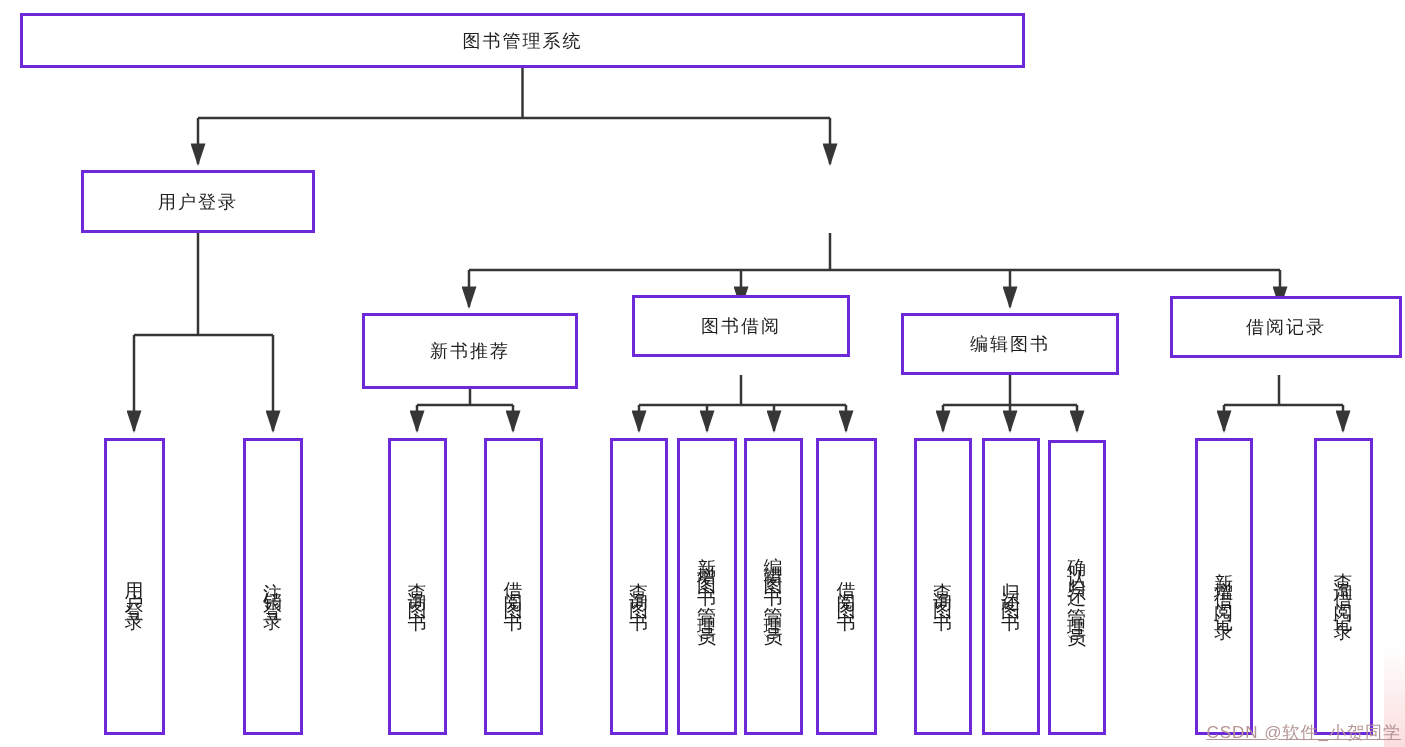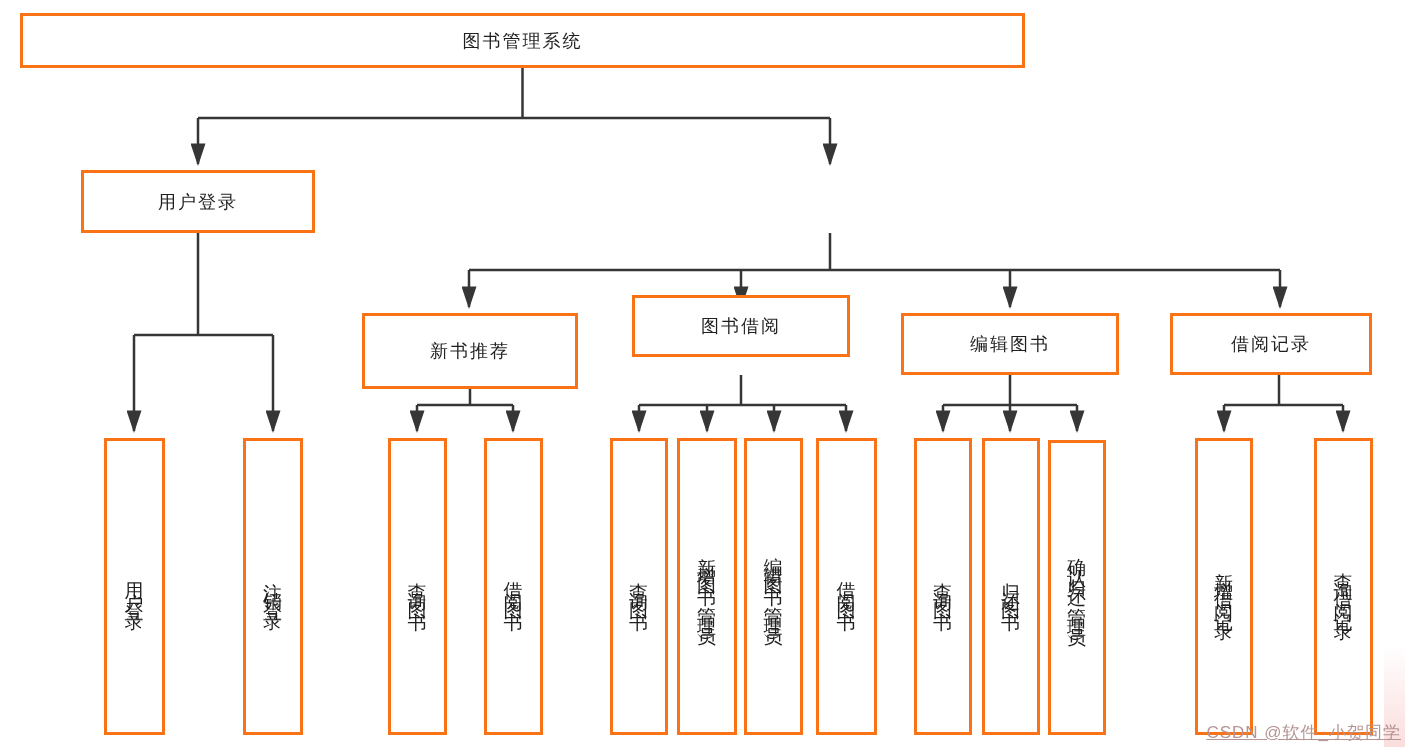--- a/index.html
+++ b/index.html
@@ -3,21 +3,21 @@
 <meta charset="utf-8">
 <style>
   html,body{margin:0;padding:0;background:#ffffff;}
   .stage{
     position:relative;width:1405px;height:747px;background:#ffffff;overflow:hidden;
     font-family:"Liberation Sans","DejaVu Sans",sans-serif;color:#222222;
   }
   .connector-layer{position:absolute;left:0;top:0;z-index:1;}
   .node{
     position:absolute;box-sizing:border-box;background:#ffffff;
-    border:3px solid #f97316;display:flex;align-items:center;justify-content:center;
+    border:3px solid #6d28d9;display:flex;align-items:center;justify-content:center;
     z-index:2;
   }
   .h-node span{
     font-size:18px;letter-spacing:2px;color:#1f1f1f;white-space:nowrap;
   }
   .v-node span{
     writing-mode:vertical-rl;text-orientation:mixed;
     font-size:19px;letter-spacing:10px;color:#1f1f1f;line-height:1;
   }
   .root-node{font-weight:500;}
@@ -97,21 +97,21 @@
 
   <div class="node h-node" style="left:362px;top:313px;width:216px;height:76px;">
     <span>新书推荐</span>
   </div>
   <div class="node h-node" style="left:632px;top:295px;width:218px;height:62px;text-align:right;">
     <span>图书借阅</span>
   </div>
   <div class="node h-node" style="left:901px;top:313px;width:218px;height:62px;">
     <span>编辑图书</span>
   </div>
-  <div class="node h-node" style="left:1170px;top:313px;width:202px;height:62px;">
+  <div class="node h-node" style="left:1170px;top:296px;width:232px;height:62px;">
     <span>借阅记录</span>
   </div>
 
   <div class="node v-node" style="left:104px;top:438px;width:61px;height:297px;">
     <span>用户登录</span>
   </div>
   <div class="node v-node" style="left:243px;top:438px;width:60px;height:297px;">
     <span>注销登录</span>
   </div>
 

